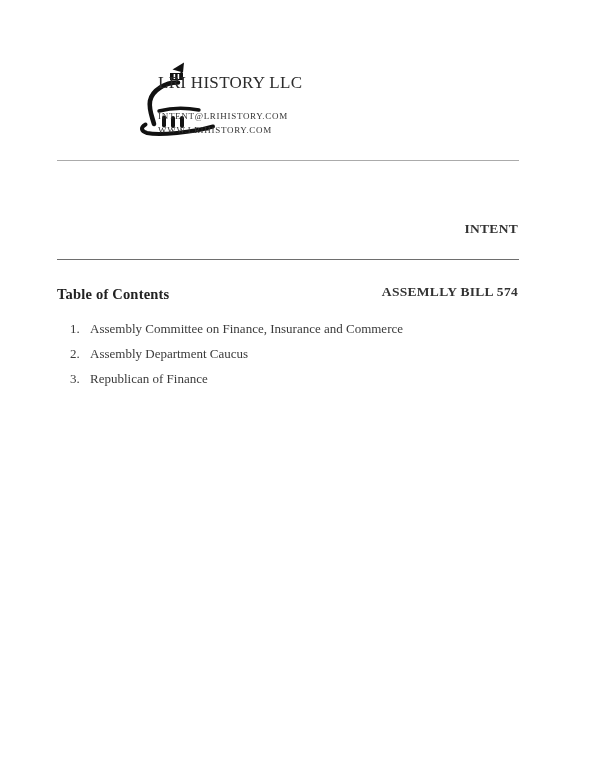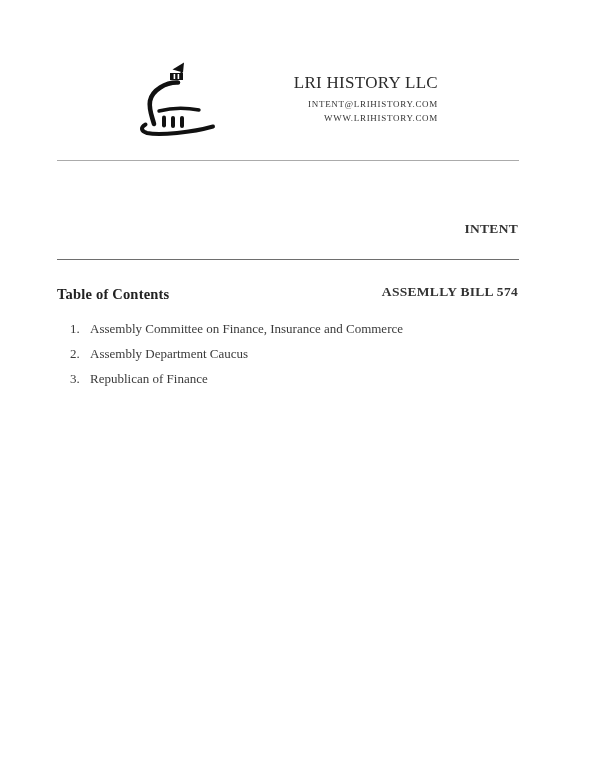--- a/index.html
+++ b/index.html
@@ -22,38 +22,38 @@
     left: 136px;
     top: 57px;
     width: 82px;
     height: 82px;
   }
   .letterhead-text {
     position: absolute;
     left: 158px;
     top: 73px;
     width: 280px;
-    text-align: right;
+    text-align: left;
   }
   .company-name {
     font-size: 17px;
     line-height: 20px;
     color: #2b2b2b;
     letter-spacing: 0.3px;
     white-space: nowrap;
   }
   .contact-line {
     font-size: 9px;
     line-height: 13.5px;
     color: #333333;
     letter-spacing: 0.7px;
     white-space: nowrap;
   }
   .contact-line.first {
-    margin-top: 5px;
+    margin-top: 17px;
   }
 
   
   .rule {
     position: absolute;
     left: 57px;
     width: 462px;
     height: 1px;
     border: none;
     margin: 0;

